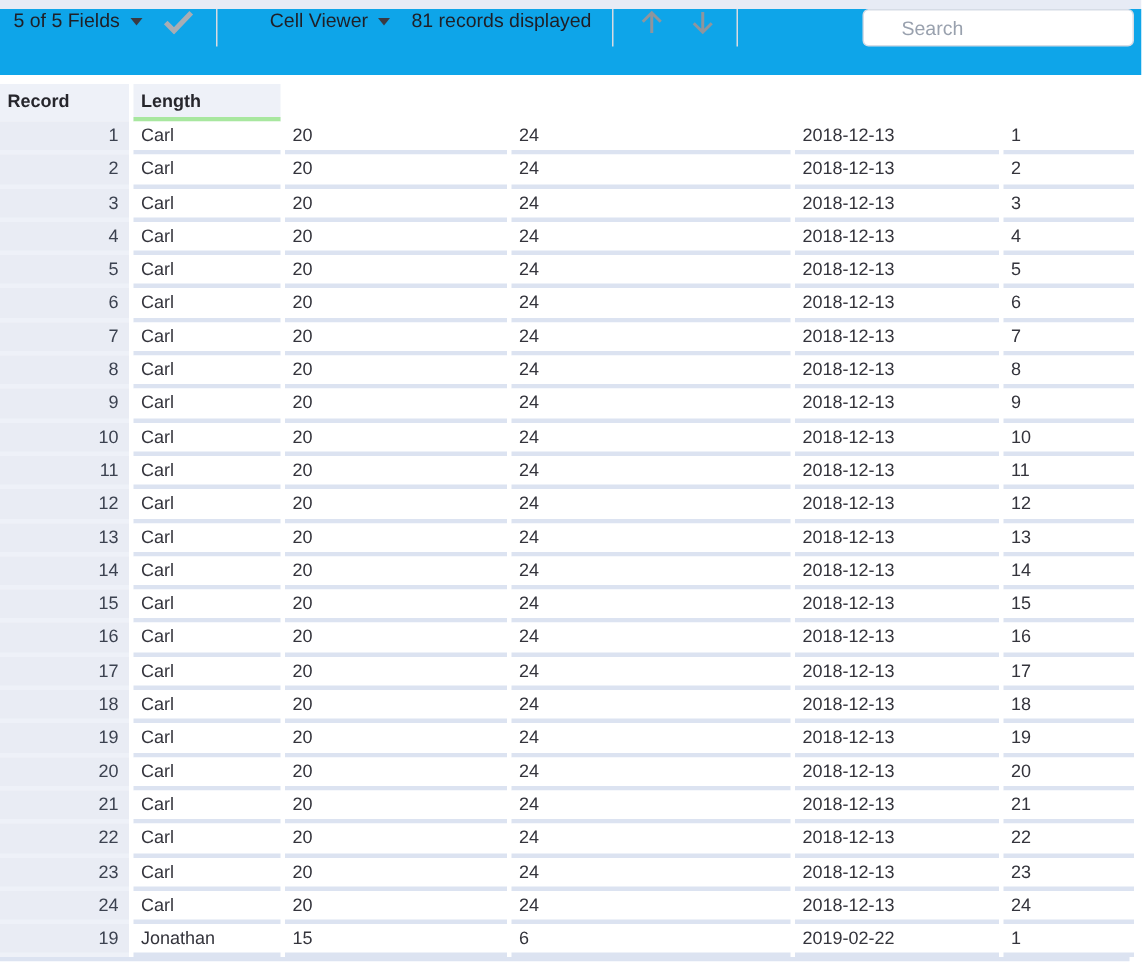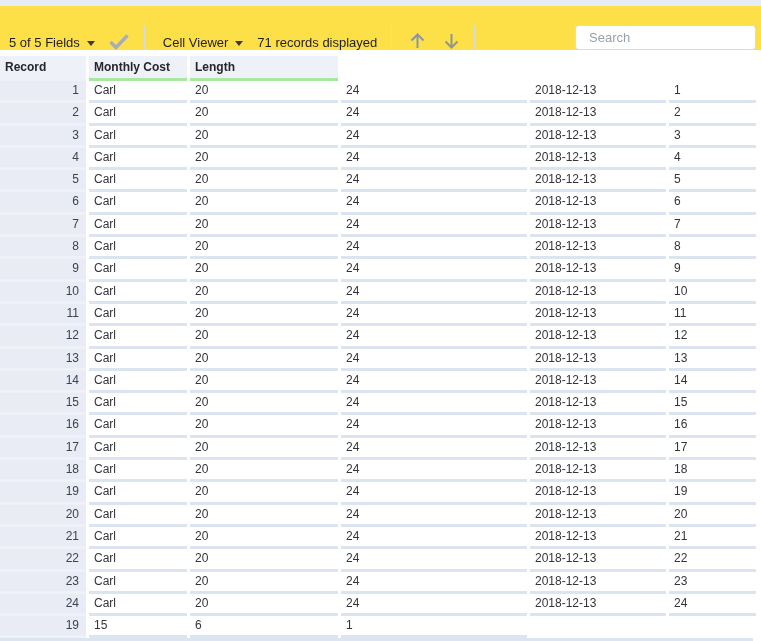--- a/index.html
+++ b/index.html
@@ -1,34 +1,34 @@
 <!DOCTYPE html>
 <html><head>
 <meta charset="utf-8">
 <style>
   * { margin:0; padding:0; box-sizing:border-box; }
   html,body { width:761px; height:641px; overflow:hidden; background:#ffffff;
               font-family:"Liberation Sans", sans-serif; }
 
   
   .top-strip { height:6px; background:#e7ebf5; }
-  .toolbar { height:44px; background:#fde047; display:flex; align-items:flex-end;
+  .toolbar { height:44px; background:#0ea5e9; display:flex; align-items:flex-start;
              font-size:13px; color:#1f1f26; white-space:nowrap; }
   .tb-btn { display:flex; align-items:center; cursor:default; }
   .fields-btn { margin-left:9px; }
   .caret { width:0; height:0; border-left:4px solid transparent; border-right:4px solid transparent;
            border-top:5px solid #3a3a42; margin-left:7px; margin-top:2px; }
   .check-wrap { margin-left:13px; display:flex; align-items:center; }
   .vsep { width:1px; height:25px; background:#d8dbe2; margin-left:14px; }
-  .cellviewer-btn { margin-left:18px; }
+  .cellviewer-btn { margin-left:35px; }
   .records-label { margin-left:14px; }
   .arrow-wrap { margin-left:17px; display:flex; align-items:center; }
   .spacer { flex:1; }
   .search-box { width:181px; height:25px; border:1px solid #d6dce6; border-radius:4px;
-                background:#fff; display:flex; align-items:center; padding-left:7px;
+                background:#fff; display:flex; align-items:center; padding-left:19px;
                 margin-right:5px; }
   .search-box input { border:none; outline:none; flex:1; font-size:13px; color:#3a3f4a;
                       font-family:"Liberation Sans", sans-serif; margin-left:6px; background:transparent; }
   .search-box input::placeholder { color:#99a1ae; }
 
   
   .table-wrap { margin-top:6px; }
   .grid-row { display:grid; grid-template-columns:86px 98px 148px 186px 136px 87px;
               column-gap:3px; }
   .hcell { height:25px; line-height:23px; background:#eef1f8; color:#26262c;
@@ -55,21 +55,21 @@
   <div class="check-wrap">
     <svg width="22" height="17" viewBox="0 0 22 17">
       <path d="M2.5 9 L8 14.5 L19.5 2.5" fill="none" stroke="#a8adb4" stroke-width="3.4"></path>
     </svg>
   </div>
   <div class="vsep"></div>
   <div class="tb-btn cellviewer-btn">
     <span>Cell Viewer</span>
     <span class="caret"></span>
   </div>
-  <span class="records-label">71 records displayed</span>
+  <span class="records-label">81 records displayed</span>
   <div class="vsep"></div>
   <div class="arrow-wrap">
     <svg width="17" height="18" viewBox="0 0 17 18">
       <path d="M8.5 16 V3 M2.5 8.5 L8.5 2.5 L14.5 8.5" fill="none" stroke="#8f959d" stroke-width="2"></path>
     </svg>
   </div>
   <div class="arrow-wrap">
     <svg width="17" height="18" viewBox="0 0 17 18">
       <path d="M8.5 2 V15 M2.5 9.5 L8.5 15.5 L14.5 9.5" fill="none" stroke="#8f959d" stroke-width="2"></path>
     </svg>
@@ -81,21 +81,20 @@
       <circle cx="6.3" cy="6.3" r="4.6" fill="none" stroke="#a2aab6" stroke-width="1.6"></circle>
       <path d="M9.8 9.8 L13.3 13.3" stroke="#a2aab6" stroke-width="1.6"></path>
     </svg>
     <input type="text" placeholder="Search" style="">
   </div>
 </div>
 
 <div class="table-wrap">
   <div class="grid-row">
     <div class="hcell record-h">Record</div>
-    <div class="hcell">Monthly Cost</div>
     <div class="hcell">Length</div>
   </div>
   <div>
       <div class="grid-row">
         <div class="cell record-cell">1</div>
         <div class="cell data-cell">Carl</div>
         <div class="cell data-cell">20</div>
         <div class="cell data-cell">24</div>
         <div class="cell data-cell">2018-12-13</div>
         <div class="cell data-cell">1</div>
@@ -279,19 +278,21 @@
       <div class="grid-row">
         <div class="cell record-cell">24</div>
         <div class="cell data-cell">Carl</div>
         <div class="cell data-cell">20</div>
         <div class="cell data-cell">24</div>
         <div class="cell data-cell">2018-12-13</div>
         <div class="cell data-cell">24</div>
       </div>
       <div class="grid-row">
         <div class="cell record-cell">19</div>
+        <div class="cell data-cell">Jonathan</div>
         <div class="cell data-cell">15</div>
         <div class="cell data-cell">6</div>
+        <div class="cell data-cell">2019-02-22</div>
         <div class="cell data-cell">1</div>
       </div>
     </div>
   <div class="bottom-sliver"></div>
 </div>
 
 </body></html>

